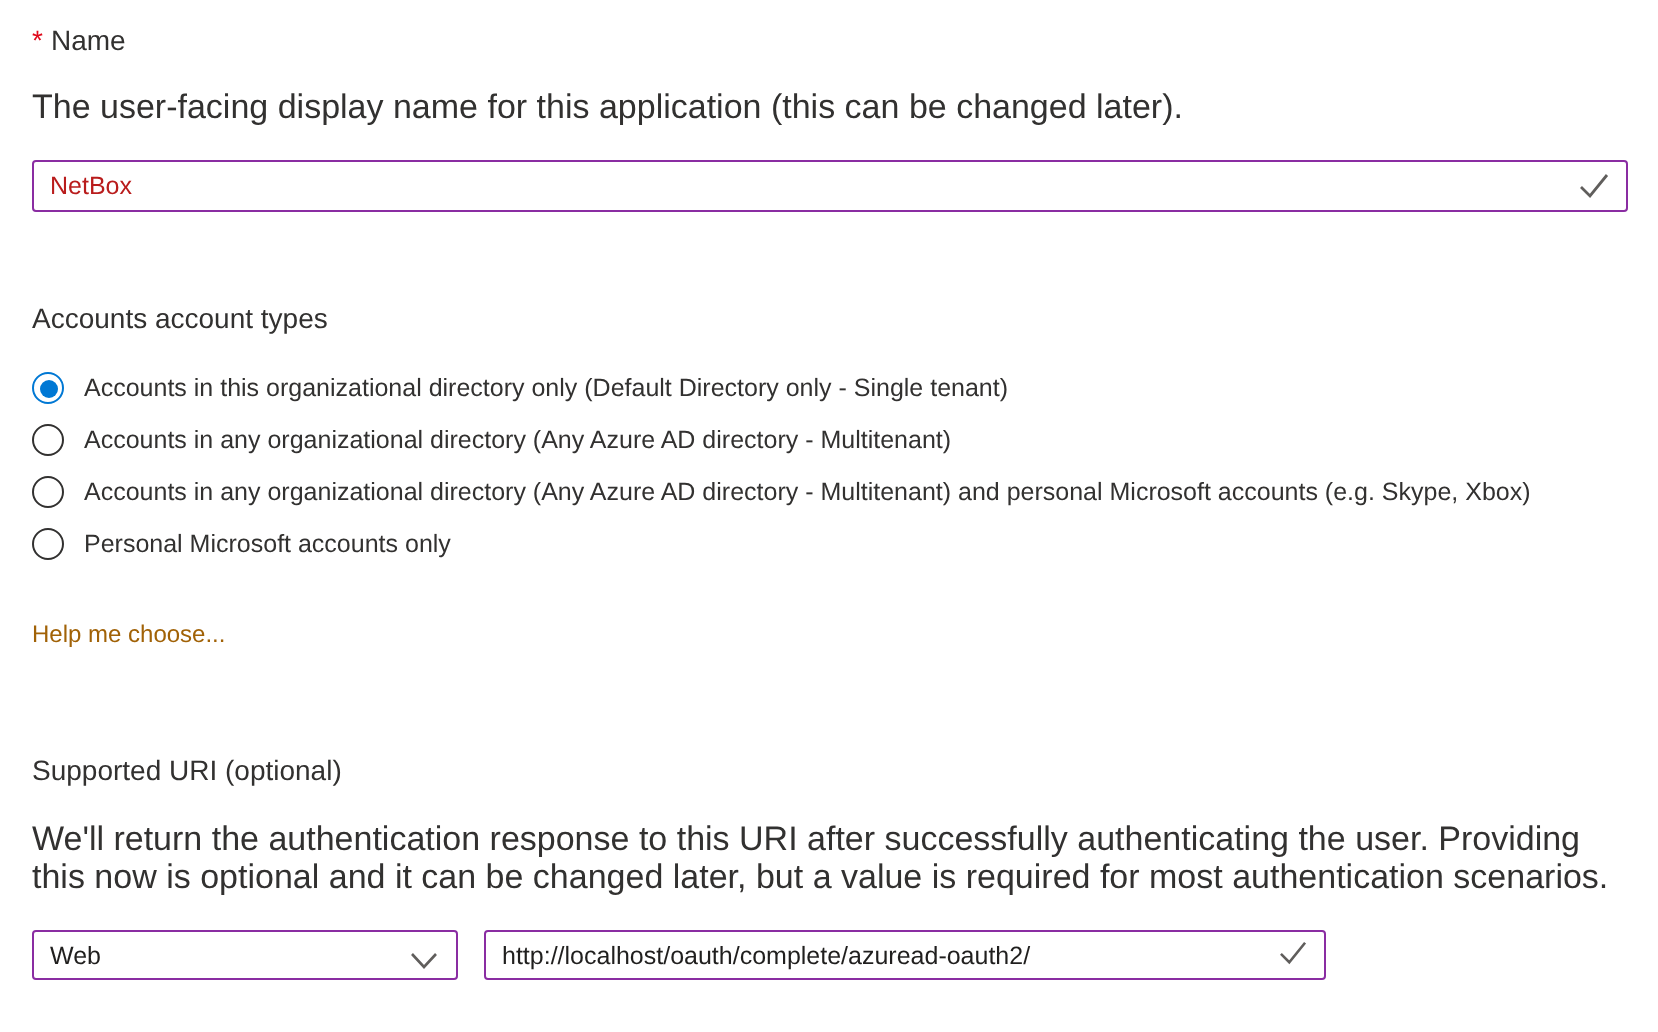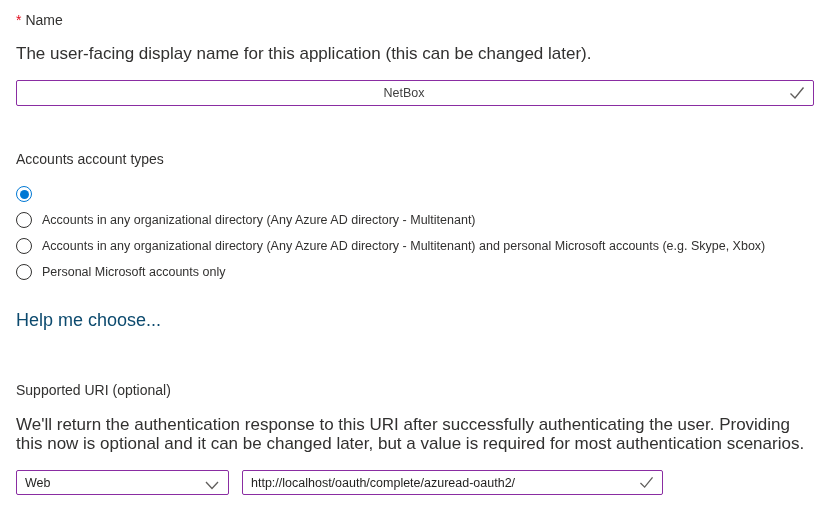--- a/index.html
+++ b/index.html
@@ -29,24 +29,23 @@
 
   .field-wrap { position: relative; }
   .text-input {
     width: 798px;
     height: 26px;
     border: 1px solid #8a2da2;
     border-radius: 2px;
     padding: 0 30px 0 8px;
     font-family: "Liberation Sans", sans-serif;
     font-size: 12.5px;
-    color: #404040;
+    color: #b91c1c;
     outline: none;
     background: #fff;
-    text-align: center;
   }
   .valid-check {
     position: absolute;
     right: 9px;
     top: 6px;
     pointer-events: none;
   }
 
   .name-desc { margin-top: 13px; }
   .name-field { margin-top: 17px; }
@@ -79,22 +78,22 @@
     width: 9px; height: 9px;
     margin: -4.5px 0 0 -4.5px;
     border-radius: 50%;
     background: #0078d4;
   }
   .radio-label { font-size: 12.5px; color: #323130; white-space: nowrap; }
 
   .help-link {
     display: inline-block;
     margin-top: 25px;
-    font-size: 18px;
-    color: #0c4a6e;
+    font-size: 12px;
+    color: #a16207;
     text-decoration: none;
     cursor: pointer;
   }
 
   .redirect-heading { margin-top: 49px; }
   .redirect-desc { margin-top: 14px; }
 
   .redirect-row {
     margin-top: 17px;
     display: flex;
@@ -156,20 +155,21 @@
     </span>
   </div>
 
   
   <div class="section-heading account-types-heading">Accounts account types</div>
 
 
   <div class="radio-group">
     <div class="radio-row selected">
       <span class="radio-circle"></span>
+      <span class="radio-label">Accounts in this organizational directory only (Default Directory only - Single tenant)</span>
     </div>
     <div class="radio-row">
       <span class="radio-circle"></span>
       <span class="radio-label">Accounts in any organizational directory (Any Azure AD directory - Multitenant)</span>
     </div>
     <div class="radio-row">
       <span class="radio-circle"></span>
       <span class="radio-label">Accounts in any organizational directory (Any Azure AD directory - Multitenant) and personal Microsoft accounts (e.g. Skype, Xbox)</span>
     </div>
     <div class="radio-row">

